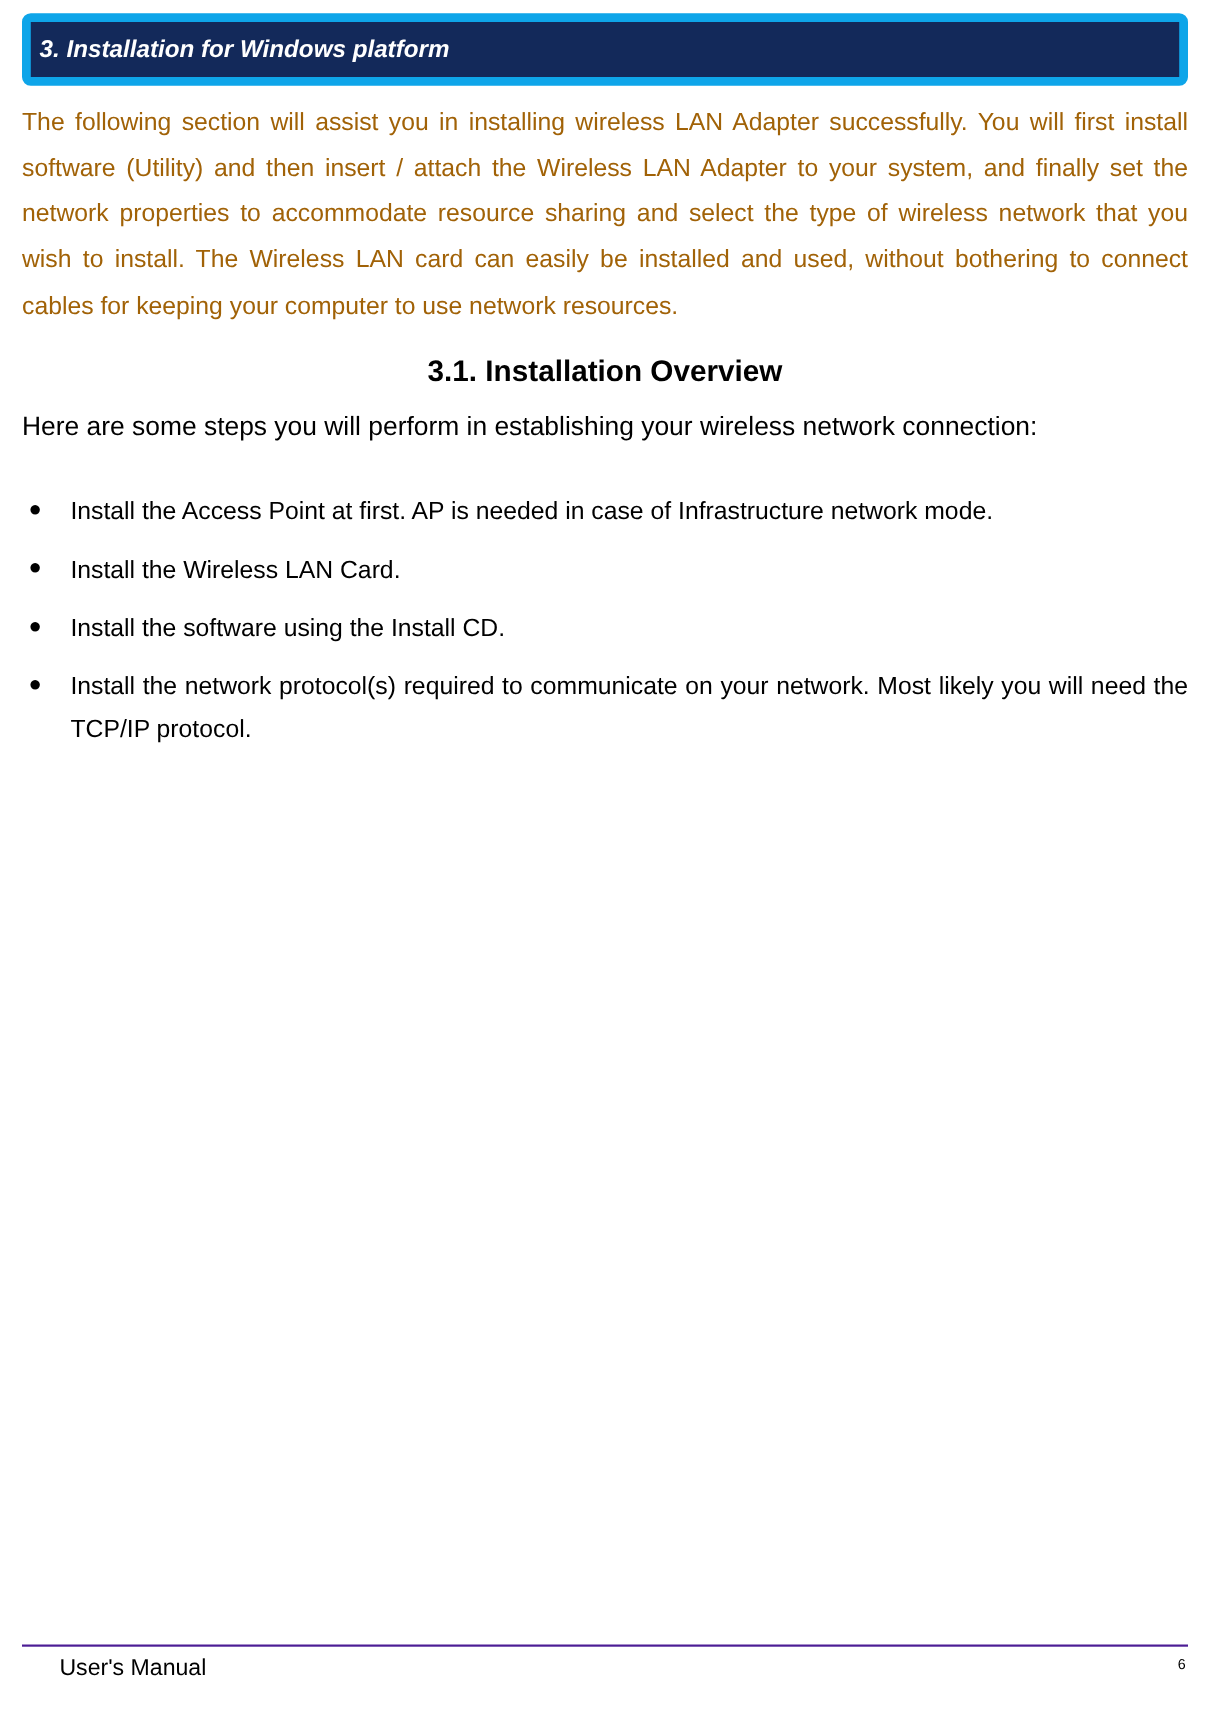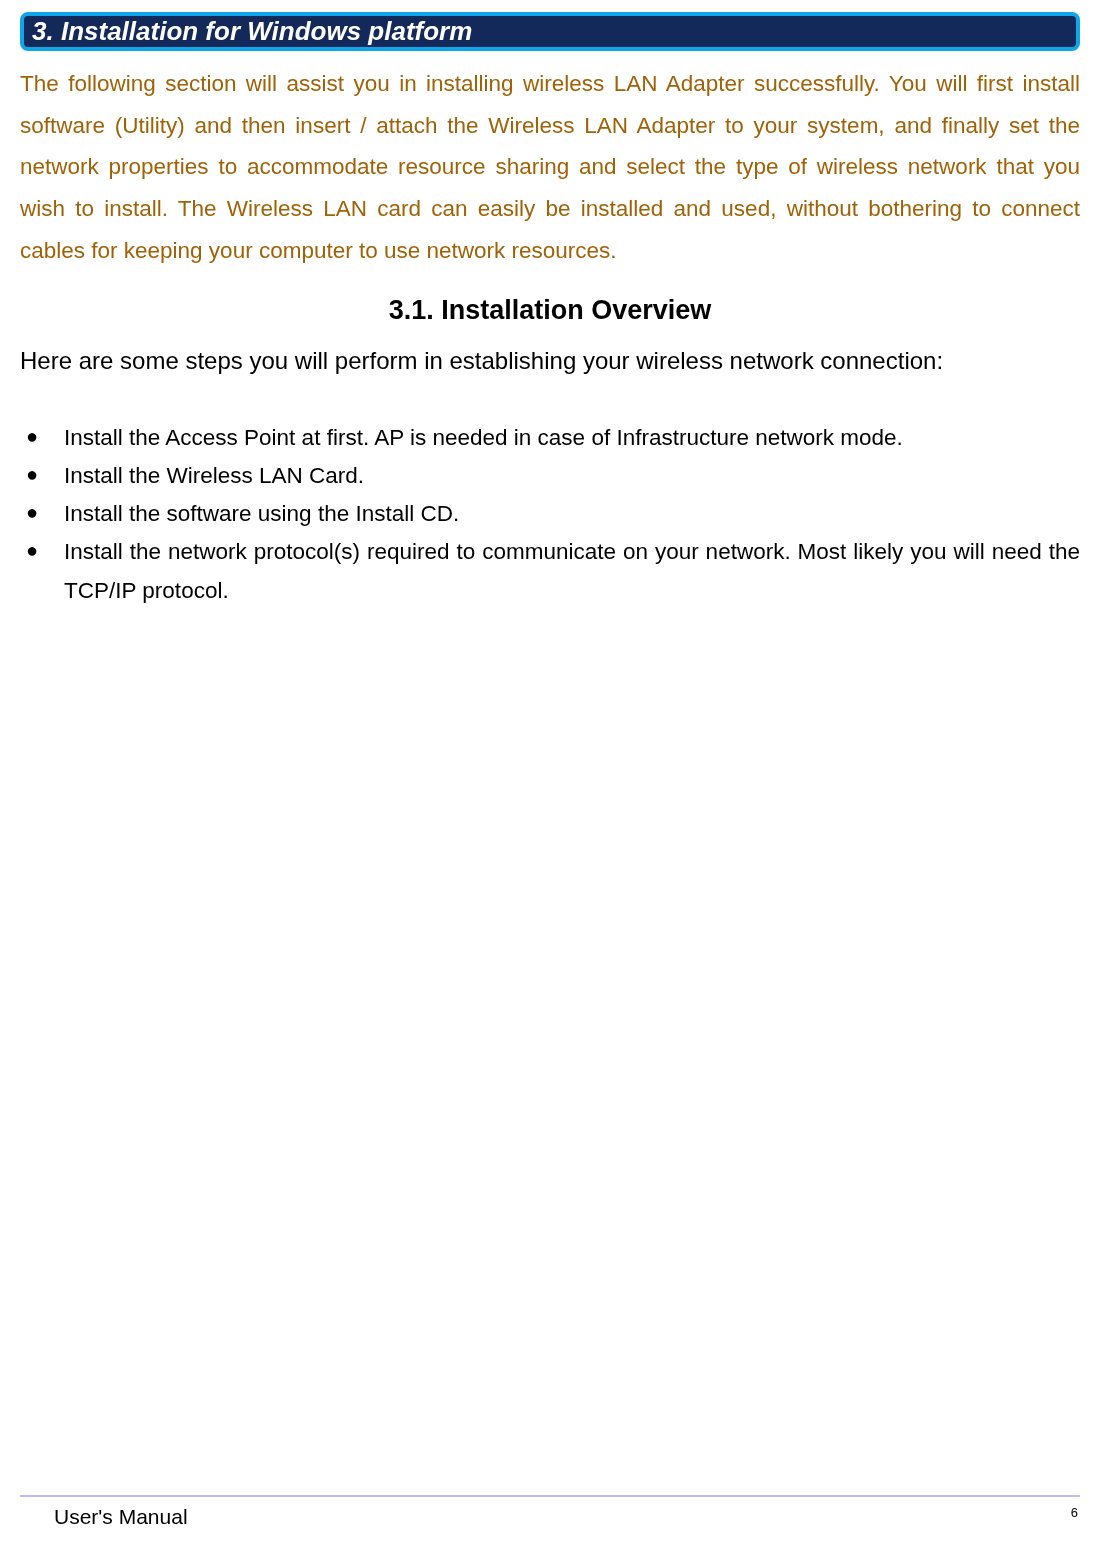--- a/index.html
+++ b/index.html
@@ -11,24 +11,24 @@
       width: 1100px;
       height: 1561px;
       background: #ffffff;
       font-family: Arial, Helvetica, sans-serif;
       position: relative;
       padding: 12px 20px 0 20px;
     }
     .section-header {
       background: #13295a;
       color: #ffffff;
-      font-size: 26px;
+      font-size: 22px;
       font-weight: bold;
-      padding: 0 8px;
-      border: 4px solid #0ea5e9;
+      padding: 12px 8px;
+      border: 8px solid #0ea5e9;
       border-radius: 8px;
       margin-bottom: 12px;
       font-style: italic;
     }
     .intro-paragraph {
       font-size: 22.5px;
       color: #a16207;
       line-height: 1.85;
       text-align: justify;
       margin-bottom: 24px;
@@ -51,33 +51,34 @@
       padding-left: 4px;
     }
     .bullet-list li {
       font-size: 22.5px;
       color: #000000;
       line-height: 1.7;
       text-align: justify;
       position: relative;
       padding-left: 40px;
       margin-bottom: 0px;
+      margin-top: 15px;
     }
     .bullet-list li::before {
       content: "●";
       position: absolute;
       left: 2px;
       font-size: 20px;
     }
     .footer {
       position: absolute;
       bottom: 32px;
       left: 20px;
       right: 20px;
-      border-top: 2px solid #c4b5fd;
+      border-top: 2px solid #4c1d95;
       padding-top: 8px;
       display: flex;
       justify-content: space-between;
       align-items: flex-start;
     }
     .footer-left {
       font-size: 21px;
       color: #000000;
       padding-left: 34px;
     }

